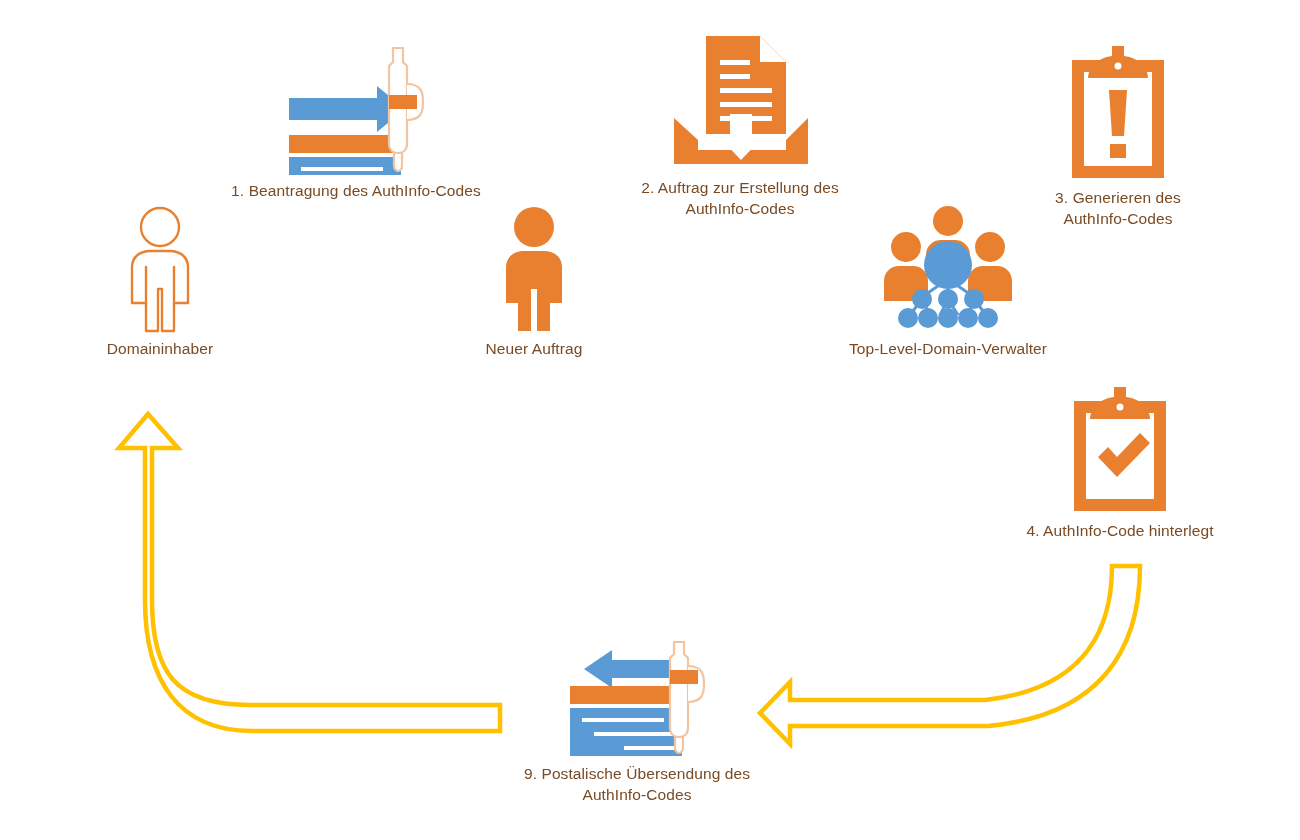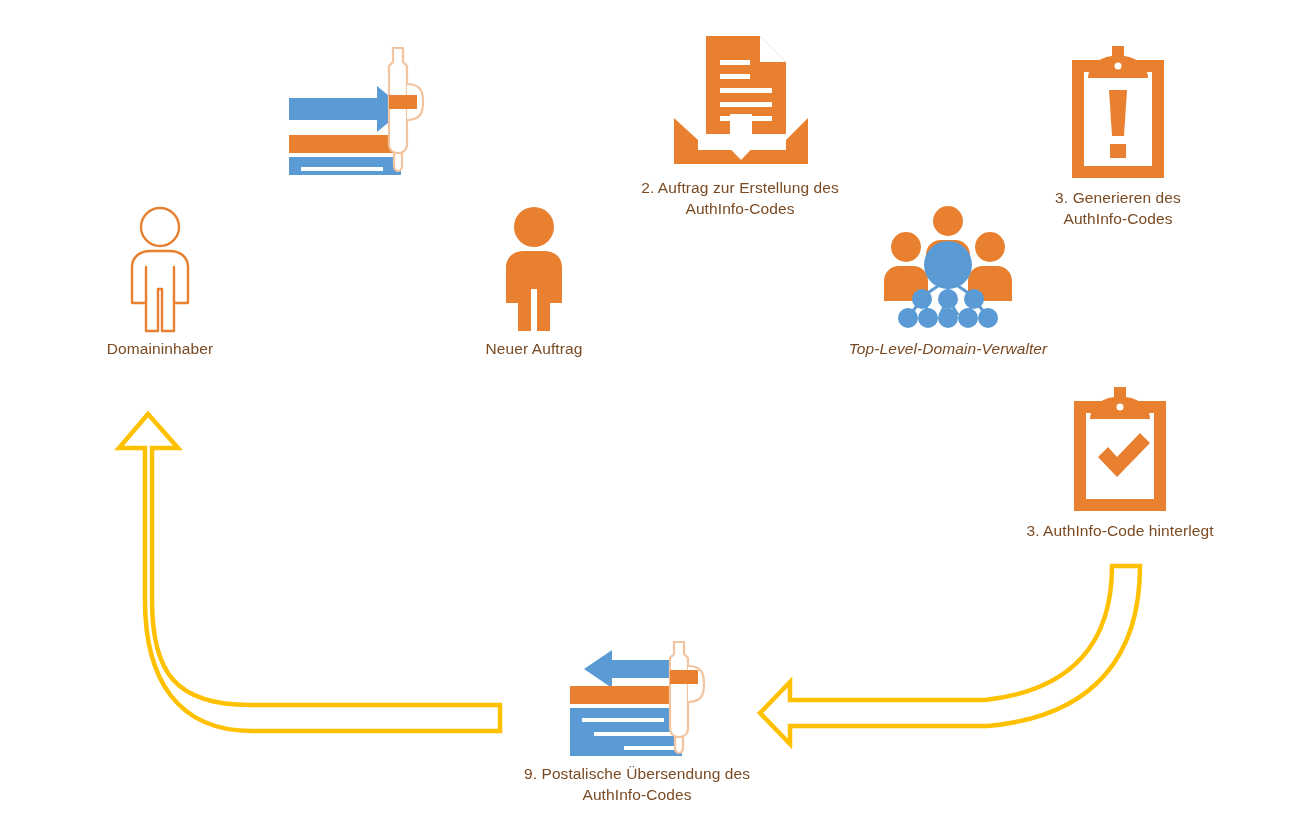--- a/index.html
+++ b/index.html
@@ -91,20 +91,21 @@
 
         <path d="M 112 8 L 122 8 L 122 22 L 126 26 L 126 104 C 126 110 122 113 117 113 C 112 113 108 110 108 104 L 108 26 L 112 22 Z" fill="#ffffff" stroke="#F2C4A0" stroke-width="2.2"></path>
 
         <path d="M 113 113 L 121 113 L 121 126 C 121 130 118 131 117 131 C 116 131 113 130 113 126 Z" fill="#ffffff" stroke="#F2C4A0" stroke-width="2.2"></path>
 
         <path d="M 126 44 C 140 44 142 52 142 62 C 142 72 140 80 126 80" fill="#ffffff" stroke="#F2C4A0" stroke-width="2.2"></path>
 
         <rect x="108" y="55" width="28" height="14" fill="#E8802F"></rect>
       </svg>
     </span>
+    <div class="caption">1. Beantragung des AuthInfo-Codes</div>
   </div>
 
   <div class="node" style="left:620px; top:32px; width:240px;">
     <span class="icon-wrap">
       <svg width="145" height="140" viewBox="0 0 145 140" xmlns="http://www.w3.org/2000/svg">
 
         <path d="M 38 4 L 92 4 L 118 30 L 118 102 L 38 102 Z" fill="#E8802F"></path>
         <path d="M 92 4 L 118 30 L 92 30 Z" fill="#ffffff"></path>
 
         <rect x="52" y="28" width="30" height="5" fill="#ffffff"></rect>
@@ -161,21 +162,21 @@
         <path d="M 20 62 C 20 52 28 46 38 46 L 58 46 C 68 46 76 52 76 62
                  L 76 98 L 64 98 L 64 64
                  L 64 126 L 51 126 L 51 84
                  L 45 84 L 45 126 L 32 126 L 32 64
                  L 32 98 L 20 98 Z" fill="#E8802F"></path>
       </svg>
     </span>
     <div class="caption">Neuer Auftrag</div>
   </div>
 
-  <div class="node" style="left:838px; top:205px; width:220px;font-style:italic;">
+  <div class="node" style="left:838px; top:205px; width:220px;">
     <span class="icon-wrap">
       <svg width="132" height="128" viewBox="0 0 132 128" xmlns="http://www.w3.org/2000/svg">
 
         <circle cx="66" cy="16" r="15" fill="#E8802F"></circle>
         <path d="M 44 50 C 44 41 51 35 59 35 L 73 35 C 81 35 88 41 88 50 L 88 72 L 78 72 L 78 52 L 78 72 L 54 72 L 54 52 L 54 72 L 44 72 Z" fill="#E8802F"></path>
 
         <circle cx="24" cy="42" r="15" fill="#E8802F"></circle>
         <path d="M 2 76 C 2 67 9 61 17 61 L 31 61 C 39 61 46 67 46 76 L 46 96 L 36 96 L 36 78 L 36 96 L 12 96 L 12 78 L 12 96 L 2 96 Z" fill="#E8802F"></path>
 
         <circle cx="108" cy="42" r="15" fill="#E8802F"></circle>
@@ -209,21 +210,21 @@
 
   <div class="node" style="left:1020px; top:385px; width:200px;">
     <span class="icon-wrap">
       <svg width="100" height="130" viewBox="0 0 100 130" xmlns="http://www.w3.org/2000/svg">
         <path d="M 4 16 L 96 16 L 96 126 L 4 126 Z M 16 28 L 84 28 L 84 114 L 16 114 Z" fill="#E8802F" fill-rule="evenodd"></path>
         <path d="M 44 2 L 56 2 L 56 12 C 72 14 80 24 80 34 L 20 34 C 20 24 28 14 44 12 Z" fill="#E8802F"></path>
         <circle cx="50" cy="22" r="3.5" fill="#ffffff"></circle>
         <path d="M 28 72 L 38 62 L 47 72 L 70 48 L 80 58 L 47 92 Z" fill="#E8802F"></path>
       </svg>
     </span>
-    <div class="caption">3. AuthInfo-Code hinterlegt</div>
+    <div class="caption">4. AuthInfo-Code hinterlegt</div>
   </div>
 
 
   <div class="node" style="left:508px; top:640px; width:258px;">
     <span class="icon-wrap">
       <svg width="150" height="118" viewBox="0 0 150 118" xmlns="http://www.w3.org/2000/svg">
 
         <path d="M 122 20 L 122 38 L 50 38 L 50 48 L 22 29 L 50 10 L 50 20 Z" fill="#5B9BD5"></path>
 
         <rect x="56" y="46" width="112" height="18" transform="translate(-48,0)" fill="#E8802F"></rect>

